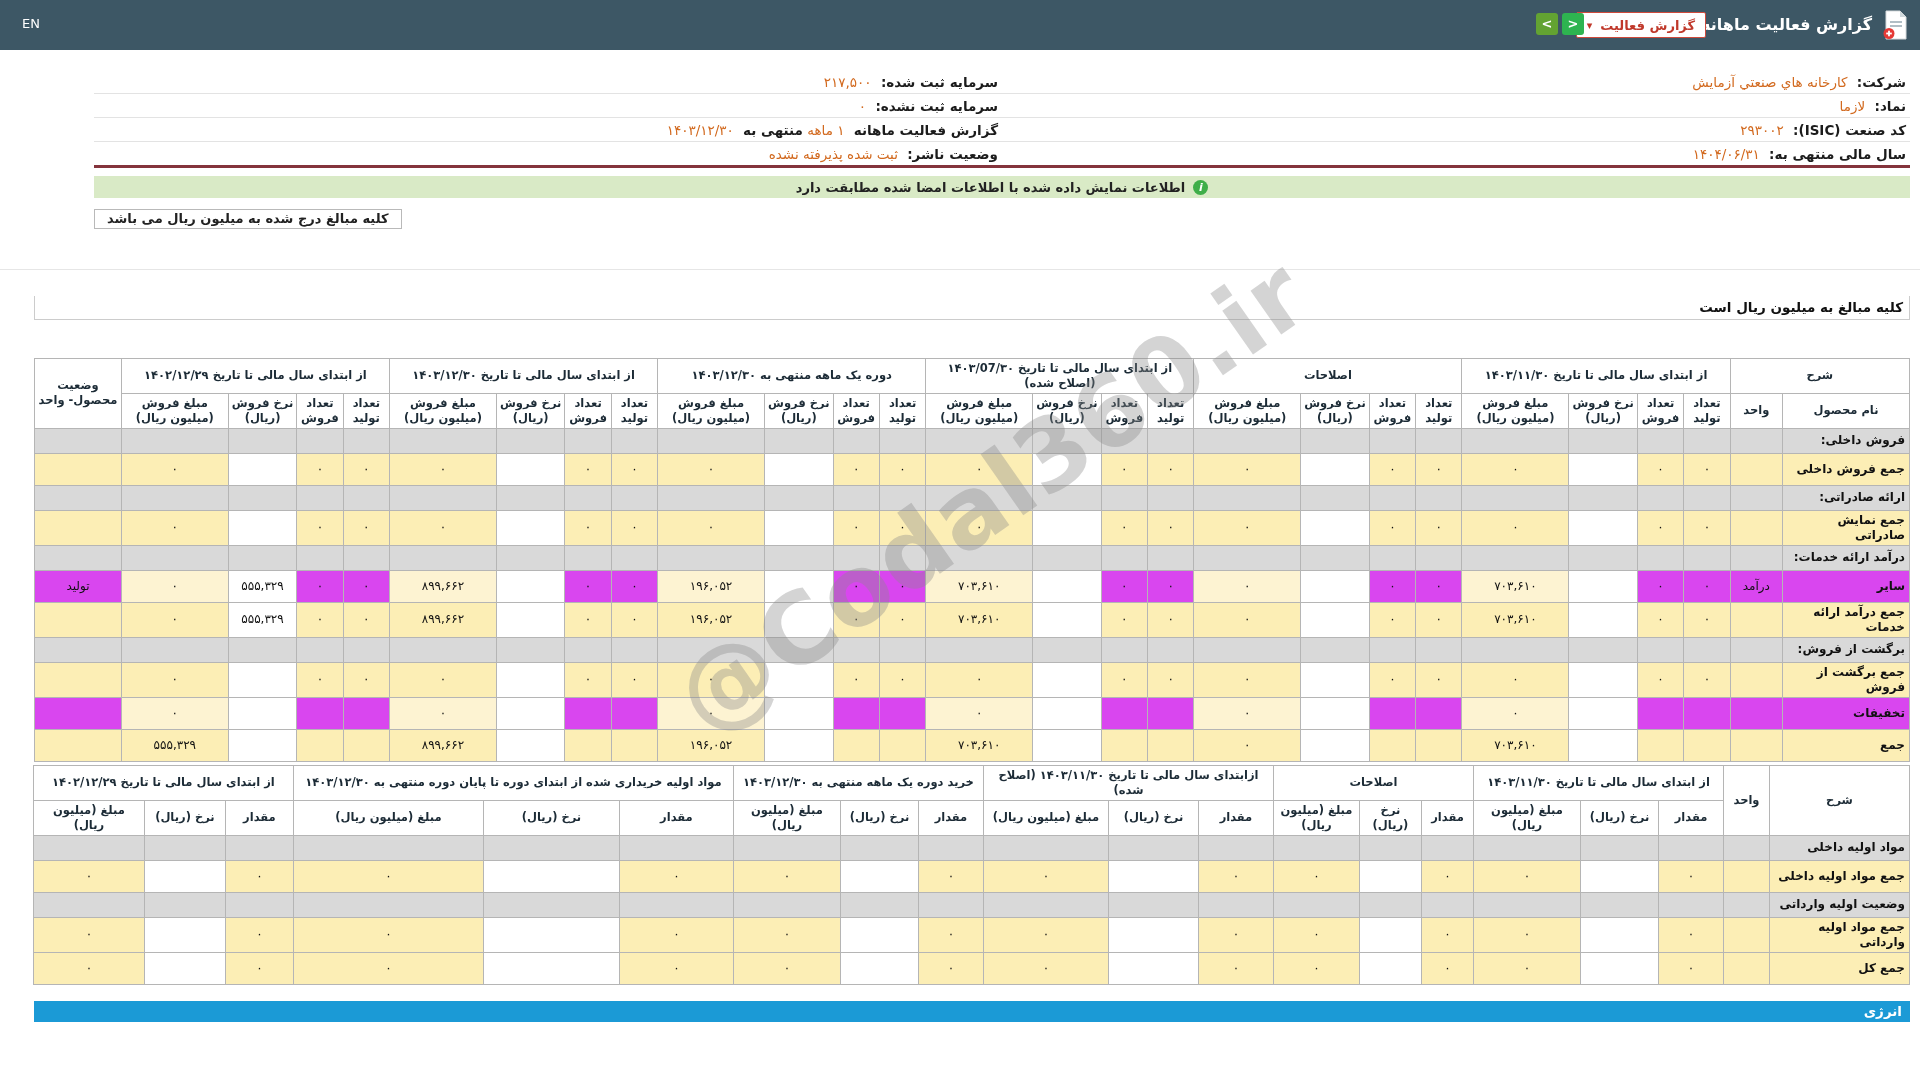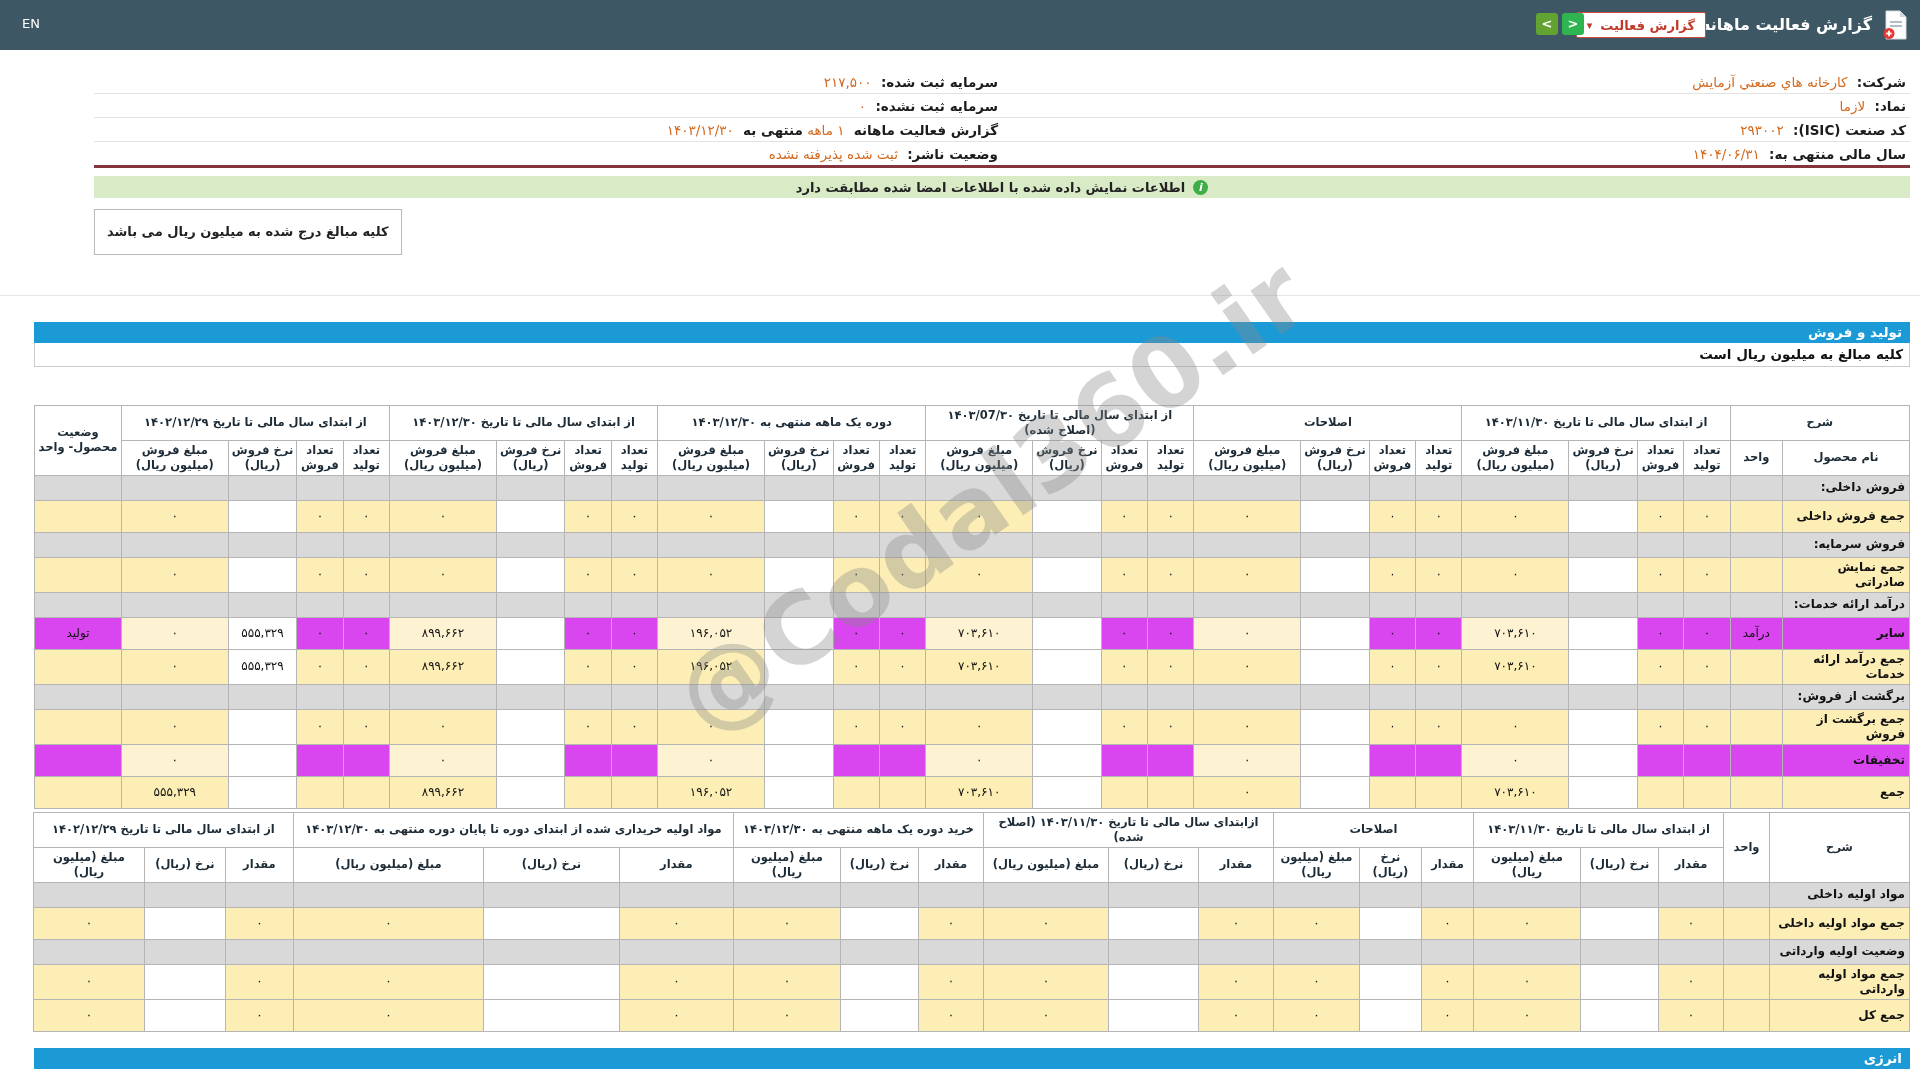--- a/index.html
+++ b/index.html
@@ -21,21 +21,21 @@
   
   .head-col{width:1816px;margin:20px 10px 0 0;}
   .info-table{width:100%;border-collapse:collapse;}
   .info-table td{border-bottom:1px solid #e3e3e3;padding:3px 4px;height:17px;font-size:13.5px;vertical-align:middle;width:50%;text-align:right;}
   .info-table tr.last td{border-bottom:3px solid #84343c;}
   .info-lbl{font-weight:bold;color:#1c1c1c;text-align:right;}
   .info-val{color:#d2691e;margin-right:5px;}
   .signed-banner{margin-top:8px;height:22px;background:#d9eac6;display:flex;align-items:center;justify-content:center;gap:8px;font-size:13px;font-weight:bold;color:#222;}
   .info-icon{width:15px;height:15px;border-radius:50%;background:#3fae49;color:#fff;font-size:11px;font-style:italic;font-weight:bold;display:flex;align-items:center;justify-content:center;flex:0 0 15px;}
   .note-row{display:flex;justify-content:flex-end;margin-top:11px;}
-  .note-box{border:1px solid #b9b9b9;padding:13px 12px;font-size:13px;font-weight:bold;height:18px;line-height:18px;color:#222;background:#fff;}
+  .note-box{border:1px solid #b9b9b9;padding:0 12px;font-size:13px;font-weight:bold;height:18px;line-height:18px;color:#222;background:#fff;}
   .page-divider{margin-top:40px;border-top:1px solid #e6e6e6;width:100%;}
 
   
   .report{width:1876px;margin:26px 10px 0 0;}
   .sec-bar{background:#1b9ad6;color:#fff;font-weight:bold;font-size:13.5px;height:21px;line-height:21px;padding-right:8px;}
   .sec-bar.purchase{margin-top:22px;}
   .sec-bar.energy{margin-top:16px;}
   .note-strip{border:1px solid #ccc;border-top:none;font-weight:bold;font-size:13.5px;height:23px;line-height:23px;padding-right:6px;background:#fff;color:#111;}
 
   table.grid{border-collapse:collapse;table-layout:fixed;width:100%;background:#fff;}
@@ -108,21 +108,20 @@
       <span>اطلاعات نمایش داده شده با اطلاعات امضا شده مطابقت دارد</span>
     </div>
     <div class="note-row">
       <div class="note-box">کلیه مبالغ درج شده به میلیون ریال می باشد</div>
     </div>
   </div>
 
   <div class="page-divider"></div>
 
   <div class="report">
-    <div class="sec-bar">تولید و فروش</div>
     <div class="note-strip">کلیه مبالغ به میلیون ریال است</div>
     <table class="grid" id="prod-table">
         <colgroup>
           <col style="width: 126px;">
           <col style="width: 52px;">
           <col style="width: 46px;">
           <col style="width: 46px;">
           <col style="width: 68px;">
           <col style="width: 106px;">
           <col style="width: 46px;">
@@ -240,21 +239,21 @@
             <td>۰</td>
             <td class="rate"></td>
             <td class="amount">۰</td>
             <td>۰</td>
             <td>۰</td>
             <td class="rate"></td>
             <td class="amount">۰</td>
             <td></td>
           </tr>
           <tr class="section">
-            <td class="lbl">فروش سرمایه:</td>
+            <td class="lbl">ارائه صادراتی:</td>
             <td></td>
             <td></td>
             <td></td>
             <td class="rate"></td>
             <td class="amount"></td>
             <td></td>
             <td></td>
             <td class="rate"></td>
             <td class="amount"></td>
             <td></td>

